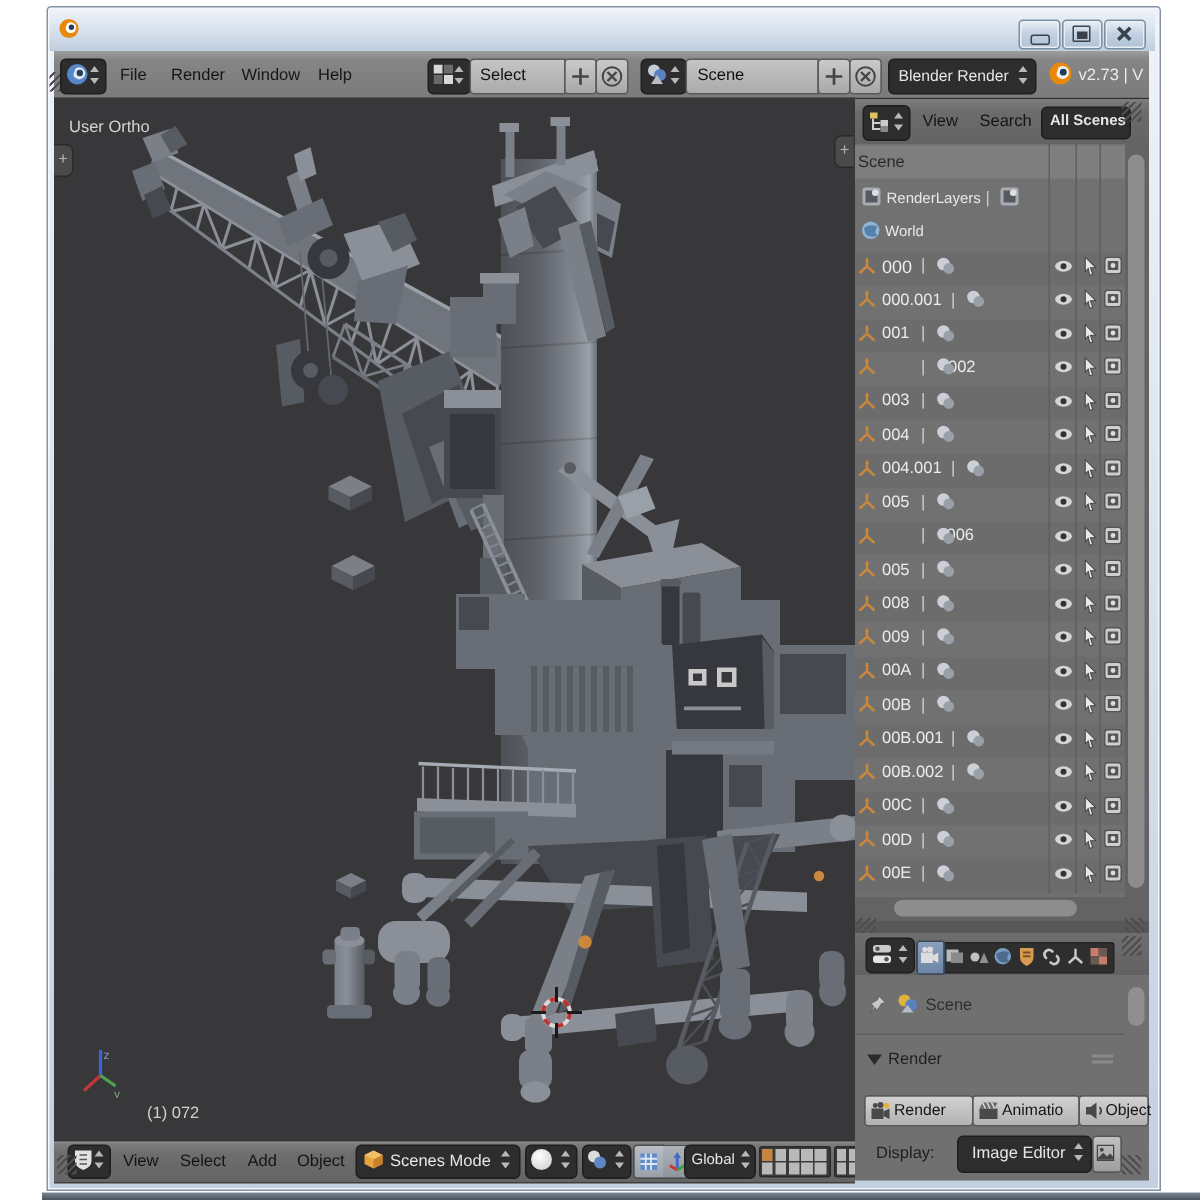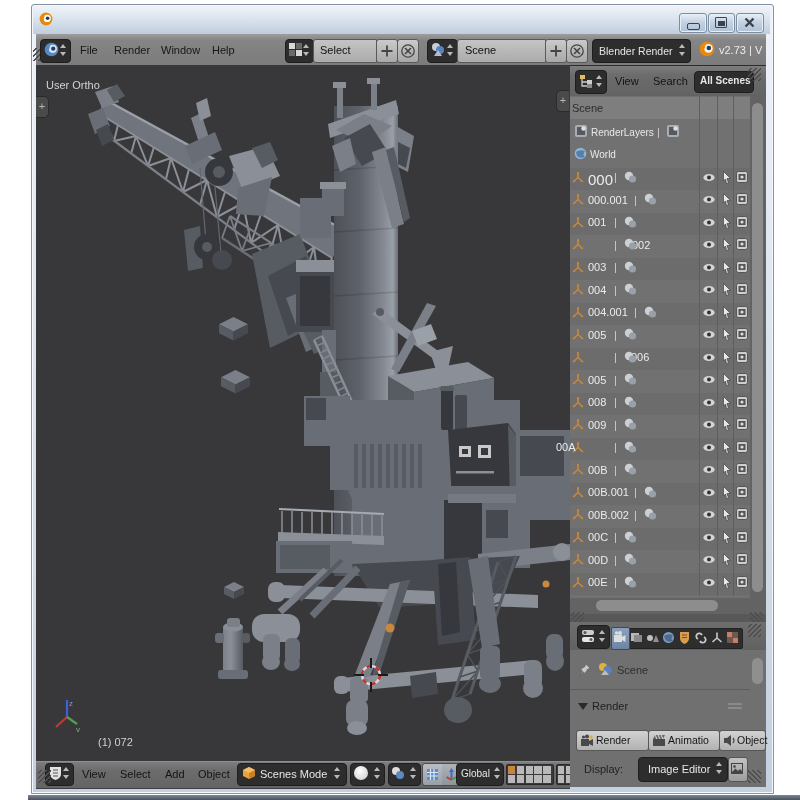--- a/index.html
+++ b/index.html
@@ -389,21 +389,21 @@
     <svg class="abs" style="left:574px;top:147px" width="13" height="13" viewBox="0 0 13 13">
       <circle cx="6.5" cy="6.5" r="5.8" fill="#8fb4d8"></circle>
       <path d="M2 5 Q5 2 11 4 Q8 8 11 10 Q6 12 3 9 Z" fill="#5580a8"></path>
     </svg>
     <div class="t" style="left:590px;top:149px;font-size:10px;color:#e8e8e8;">World</div>
     <div class="abs" style="left:570px;top:167.5px;width:180px;height:22.5px;background:#6c6c6c;"></div>
     <svg class="abs" style="left:571px;top:171px" width="14" height="13" viewBox="0 0 14 13">
       <path d="M7 6.5 V1 M7 6.5 L2 11 M7 6.5 L12 11" stroke="#c8873c" stroke-width="1.6"></path>
       <path d="M7 1 L5.6 3.2 H8.4 Z M2 11 L4.6 10.4 3.2 8.8 Z M12 11 L9.4 10.4 10.8 8.8 Z" fill="#c8873c"></path>
     </svg>
-    <div class="t" style="left:588px;top:171.0px;font-size:15px;color:#ebebeb;">000</div>
+    <div class="t" style="left:588px;top:171.0px;font-size:12px;color:#ebebeb;">000</div>
     <div class="t" style="left:614px;top:171.0px;font-size:11px;color:#cfcfcf;">|</div>
     <svg class="abs" style="left:623px;top:171px" width="15" height="13" viewBox="0 0 15 13">
       <circle cx="6" cy="5" r="4.2" fill="#ccd0d6"></circle>
       <circle cx="9.5" cy="8" r="3.6" fill="#9aa0a8"></circle>
     </svg>
     <svg class="abs" style="left:703px;top:172px" width="12" height="11" viewBox="0 0 12 11">
       <ellipse cx="6" cy="5.5" rx="5.6" ry="3.6" fill="#d5d5d5"></ellipse>
       <circle cx="6" cy="5.5" r="2" fill="#333"></circle>
     </svg>
     <svg class="abs" style="left:722px;top:171px" width="10" height="13" viewBox="0 0 10 13">
@@ -659,21 +659,21 @@
     <svg class="abs" style="left:736px;top:418px" width="12" height="12" viewBox="0 0 12 12">
       <rect x="0.5" y="0.5" width="11" height="11" rx="2" fill="#cfcfcf" stroke="#555"></rect>
       <rect x="2.5" y="3" width="7" height="6" fill="#555"></rect>
       <circle cx="6" cy="6" r="1.6" fill="#ddd"></circle>
     </svg>
     <div class="abs" style="left:570px;top:437.5px;width:180px;height:22.5px;background:#6c6c6c;"></div>
     <svg class="abs" style="left:571px;top:441px" width="14" height="13" viewBox="0 0 14 13">
       <path d="M7 6.5 V1 M7 6.5 L2 11 M7 6.5 L12 11" stroke="#c8873c" stroke-width="1.6"></path>
       <path d="M7 1 L5.6 3.2 H8.4 Z M2 11 L4.6 10.4 3.2 8.8 Z M12 11 L9.4 10.4 10.8 8.8 Z" fill="#c8873c"></path>
     </svg>
-    <div class="t" style="left:556px;top:441.0px;font-size:11px;color:#ebebeb;">00A</div>
+    <div class="t" style="left:588px;top:441.0px;font-size:11px;color:#ebebeb;">00A</div>
     <div class="t" style="left:614px;top:441.0px;font-size:11px;color:#cfcfcf;">|</div>
     <svg class="abs" style="left:623px;top:441px" width="15" height="13" viewBox="0 0 15 13">
       <circle cx="6" cy="5" r="4.2" fill="#ccd0d6"></circle>
       <circle cx="9.5" cy="8" r="3.6" fill="#9aa0a8"></circle>
     </svg>
     <svg class="abs" style="left:703px;top:442px" width="12" height="11" viewBox="0 0 12 11">
       <ellipse cx="6" cy="5.5" rx="5.6" ry="3.6" fill="#d5d5d5"></ellipse>
       <circle cx="6" cy="5.5" r="2" fill="#333"></circle>
     </svg>
     <svg class="abs" style="left:722px;top:441px" width="10" height="13" viewBox="0 0 10 13">

